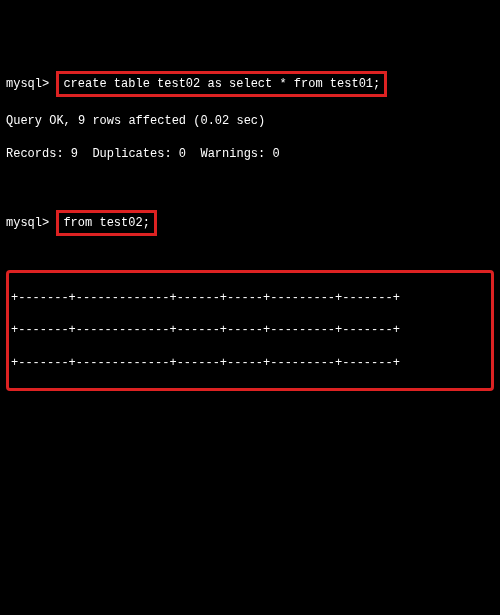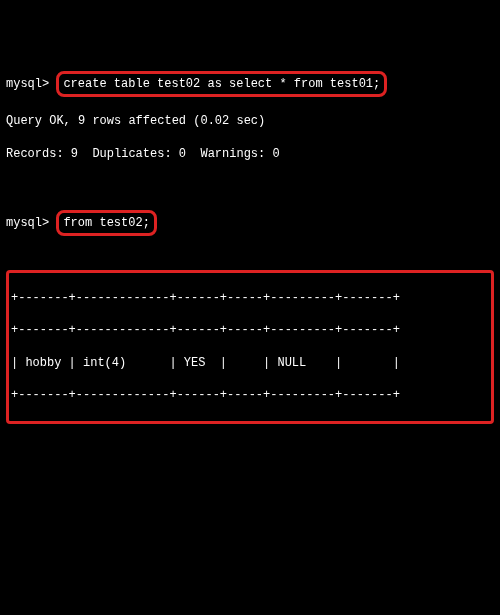--- a/index.html
+++ b/index.html
@@ -9,21 +9,21 @@
     color: #fff;
     font-family: "Courier New", monospace;
     font-size: 12px;
     line-height: 1.35;
     width: 500px;
     box-sizing: border-box;
     white-space: pre;
   }
   .highlight-box {
     border: 3px solid #d22;
-    border-radius: 8px;
+    border-radius: 0;
     padding: 2px 4px;
     display: inline-block;
     font-family: Liberation Mono, monospace;
   }
   .highlight-block {
     border: 3px solid #d22;
     border-radius: 4px;
     margin: 1px 0;
     padding: 1px 2px;
     display: block;
@@ -37,21 +37,20 @@
 
 <div class="row"><span>mysql&gt;</span> <span class="highlight-box">create table test02 as select * from test01;</span></div>
 <div class="row">Query OK, 9 rows affected (0.02 sec)</div>
 <div class="row">Records: 9  Duplicates: 0  Warnings: 0</div>
 <div class="row"> </div>
 <div class="row"><span>mysql&gt;</span> <span class="highlight-box">from test02;</span></div>
 
 <div class="highlight-block">
 <span class="row">+-------+-------------+------+-----+---------+-------+</span>
 <span class="row">+-------+-------------+------+-----+---------+-------+</span>
-<span class="row">| hobby | int(4)      | YES  |     | NULL    |       |</span>
 <span class="row">+-------+-------------+------+-----+---------+-------+</span>
 </div>
 
 <div class="row"> </div>
 
 
 
 
 
 

